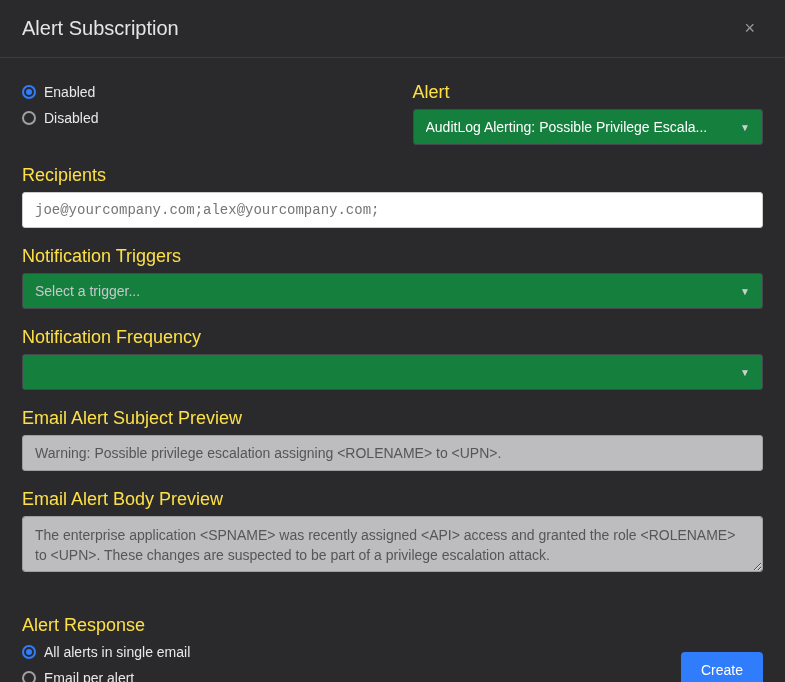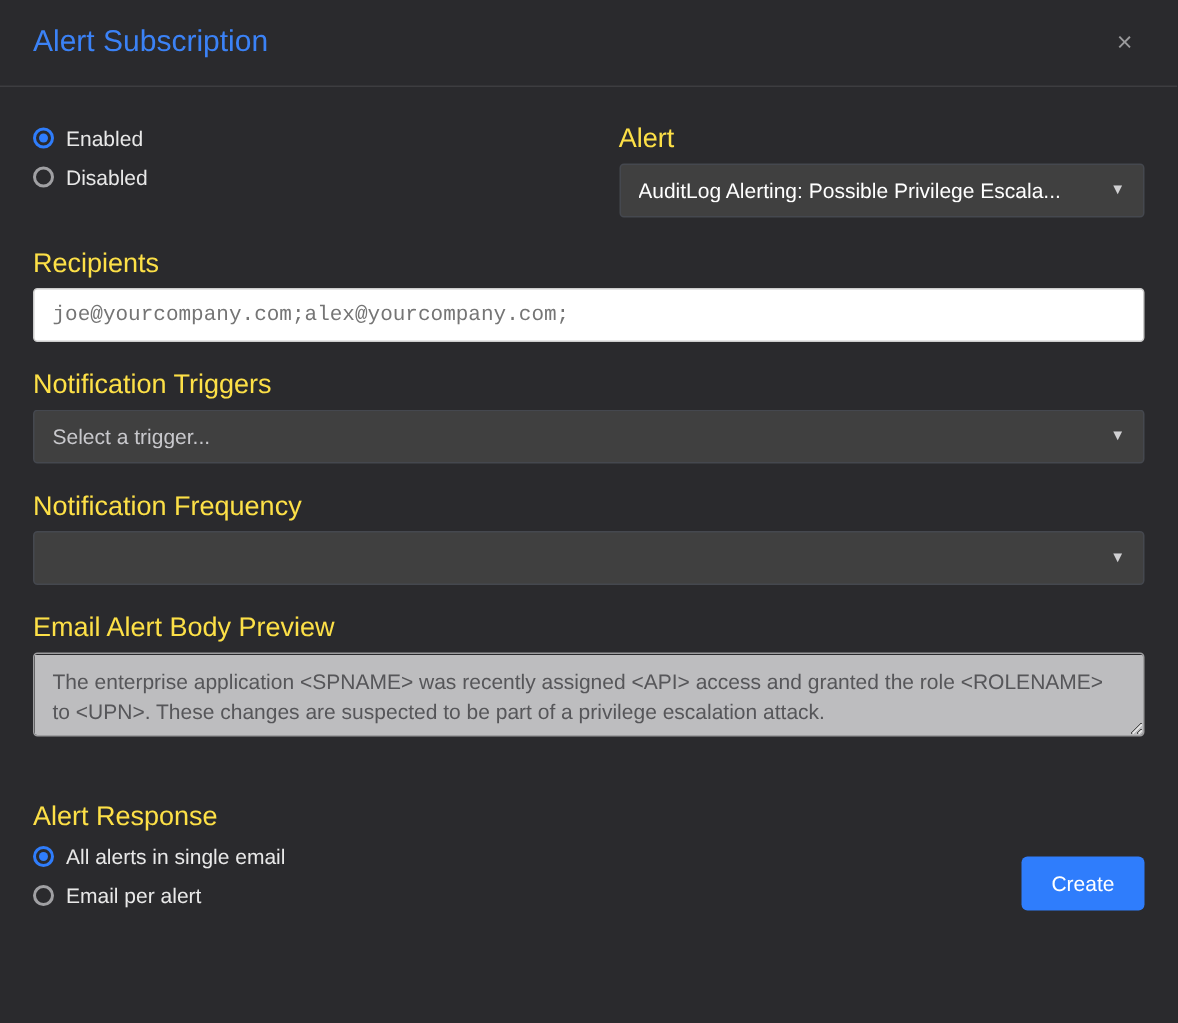--- a/index.html
+++ b/index.html
@@ -20,21 +20,21 @@
   .header {
     display: flex;
     align-items: center;
     justify-content: space-between;
     padding: 14px 22px 14px 22px;
     border-bottom: 1px solid #3d3d40;
   }
   .header h1 {
     font-size: 20px;
     font-weight: 400;
-    color: #3b82f6;
+    color: #e5e5e5;
   }
   .close-x {
     font-size: 18px;
     color: #9a9a9c;
     cursor: pointer;
     padding: 4px 8px;
   }
   .body {
     padding: 24px 22px 20px 22px;
     flex: 1;
@@ -77,21 +77,21 @@
   .radio-label { color: #e8e8e8; }
 
   .label {
     font-size: 18px;
     color: #fde047;
     margin-bottom: 6px;
     display: block;
   }
 
   .select-dark {
-    background: #404040;
+    background: #15803d;
     border: 1px solid #45484f;
     border-radius: 3px;
     color: #ffffff;
     padding: 8px 30px 8px 12px;
     width: 100%;
     height: 36px;
     font-size: 14px;
     position: relative;
     display: flex;
     align-items: center;
@@ -210,20 +210,24 @@
       </div>
     </div>
 
     <div class="field-group">
       <span class="label">Notification Frequency</span>
       <div class="select-dark">
         <span class="caret">▼</span>
       </div>
     </div>
 
+    <div class="field-group">
+      <span class="label">Email Alert Subject Preview</span>
+      <input class="preview-input single" type="text" readonly="" value="Warning: Possible privilege escalation assigning &lt;ROLENAME&gt; to &lt;UPN&gt;." style="">
+    </div>
 
     <div class="field-group">
       <span class="label">Email Alert Body Preview</span>
       <textarea class="preview-input multi resizable" readonly="" style="">The enterprise application &lt;SPNAME&gt; was recently assigned &lt;API&gt; access and granted the role &lt;ROLENAME&gt; to &lt;UPN&gt;. These changes are suspected to be part of a privilege escalation attack.</textarea>
     </div>
 
     <div class="footer-row">
       <div class="response-col">
         <span class="label">Alert Response</span>
         <div class="radio-group">

